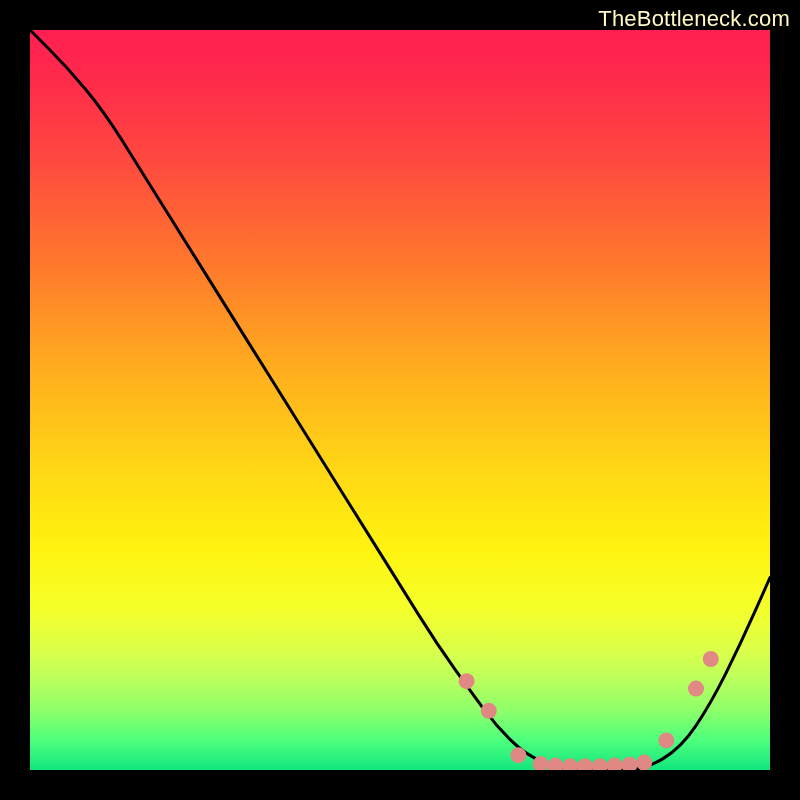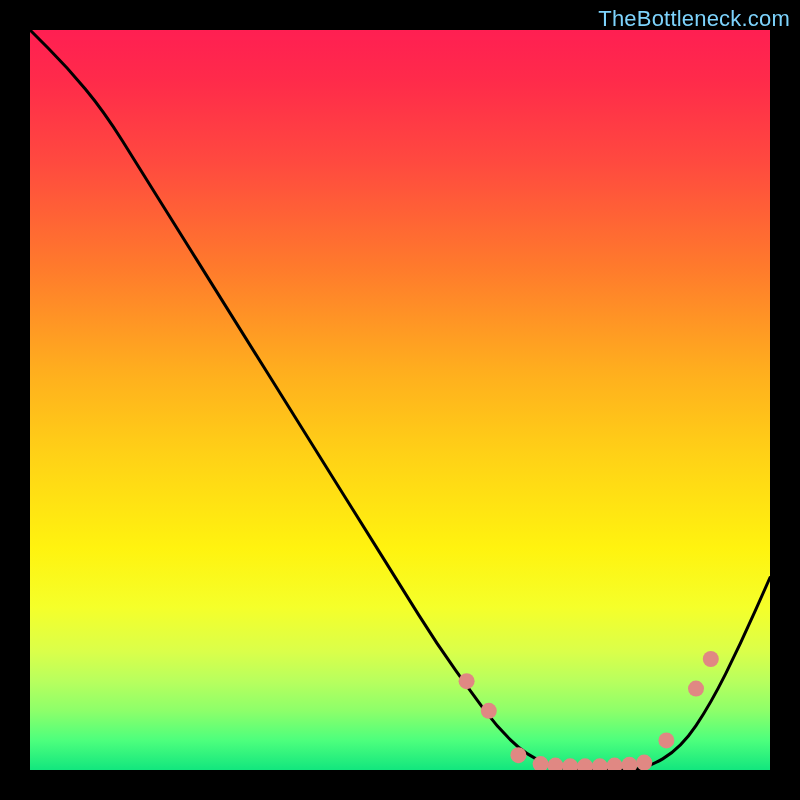--- a/index.html
+++ b/index.html
@@ -38,21 +38,21 @@
       #b8ff5e 88%,
       #8dff6a 92%,
       #4dff7d 96%,
       #12e67e 100%
     );
   }
   .watermark {
     position: absolute;
     top: 6px;
     right: 10px;
-    color: #7dd3fc;
+    color: #fef9c3;
     font-size: 22px;
     letter-spacing: 0.2px;
     user-select: none;
   }
   svg.curve {
     position: absolute;
     left: 0;
     top: 0;
     width: 740px;
     height: 740px;

